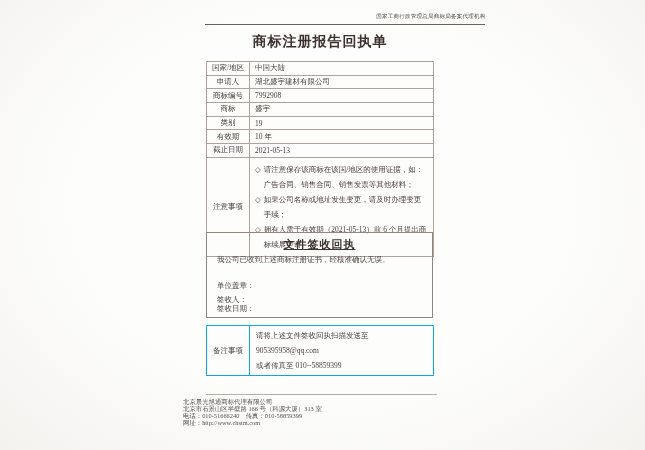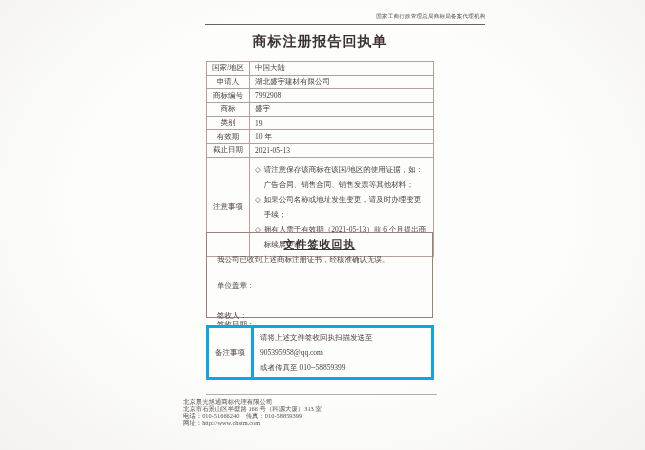--- a/index.html
+++ b/index.html
@@ -39,26 +39,26 @@
   .receipt-box{
     left:206px;top:232px;width:227px;height:86px;
     border:1px solid #968379;font-size:7.5px;box-sizing:border-box;
   }
   .receipt-title{
     margin-top:4px;text-align:center;font-weight:bold;font-size:11px;
     letter-spacing:1px;text-decoration:underline;color:#3c3330;
   }
   .receipt-line{margin:3px 8px 0 10px;}
   .stamp-line{margin:16px 8px 0 10px;}
-  .signer-line{margin:21px 8px 0 10px;line-height:8px;}
+  .signer-line{margin:5px 8px 0 10px;line-height:8px;}
   .signdate-line{margin:1px 8px 0 10px;line-height:8px;}
 
   
   .remarks-table{left:206px;top:325px;width:228px;font-size:7.5px;border:1px solid #968379;}
-  .remarks-table td{border:3px solid #0ea5e9;padding:0;}
+  .remarks-table td{border:1px solid #0ea5e9;padding:0;}
   .remarks-table td.lab{width:42px;text-align:center;}
   .remarks-table td.val{padding:2px 4px 2px 6px;line-height:15px;}
 
   
   .footer-rule{left:206px;top:394px;width:231px;border-top:1px solid #b8aea8;height:0;}
   .footer{
     left:183px;top:398px;white-space:nowrap;color:#55504c;
     font-size:11px;line-height:12px;
     transform:scale(0.58);transform-origin:left top;
   }

